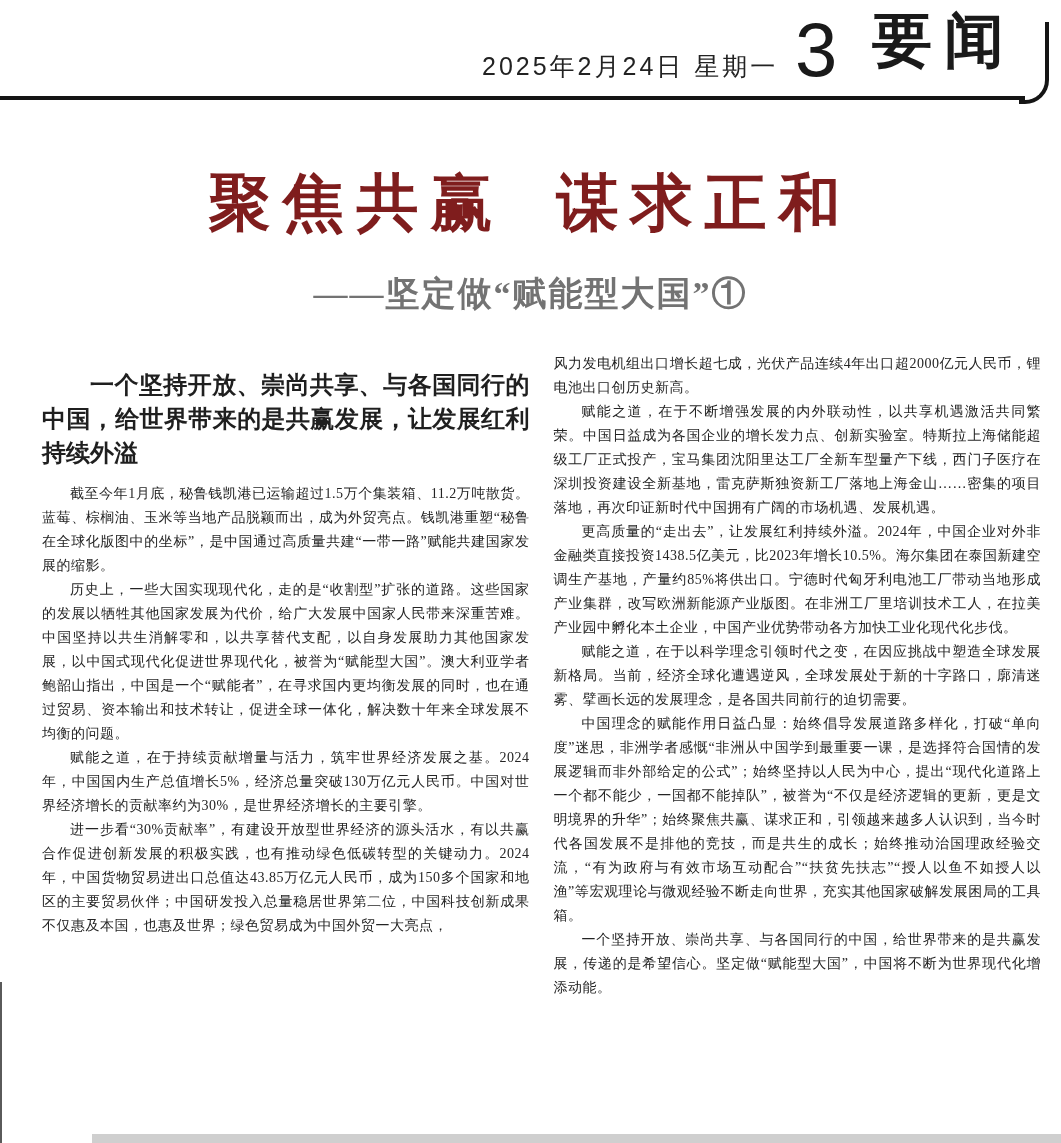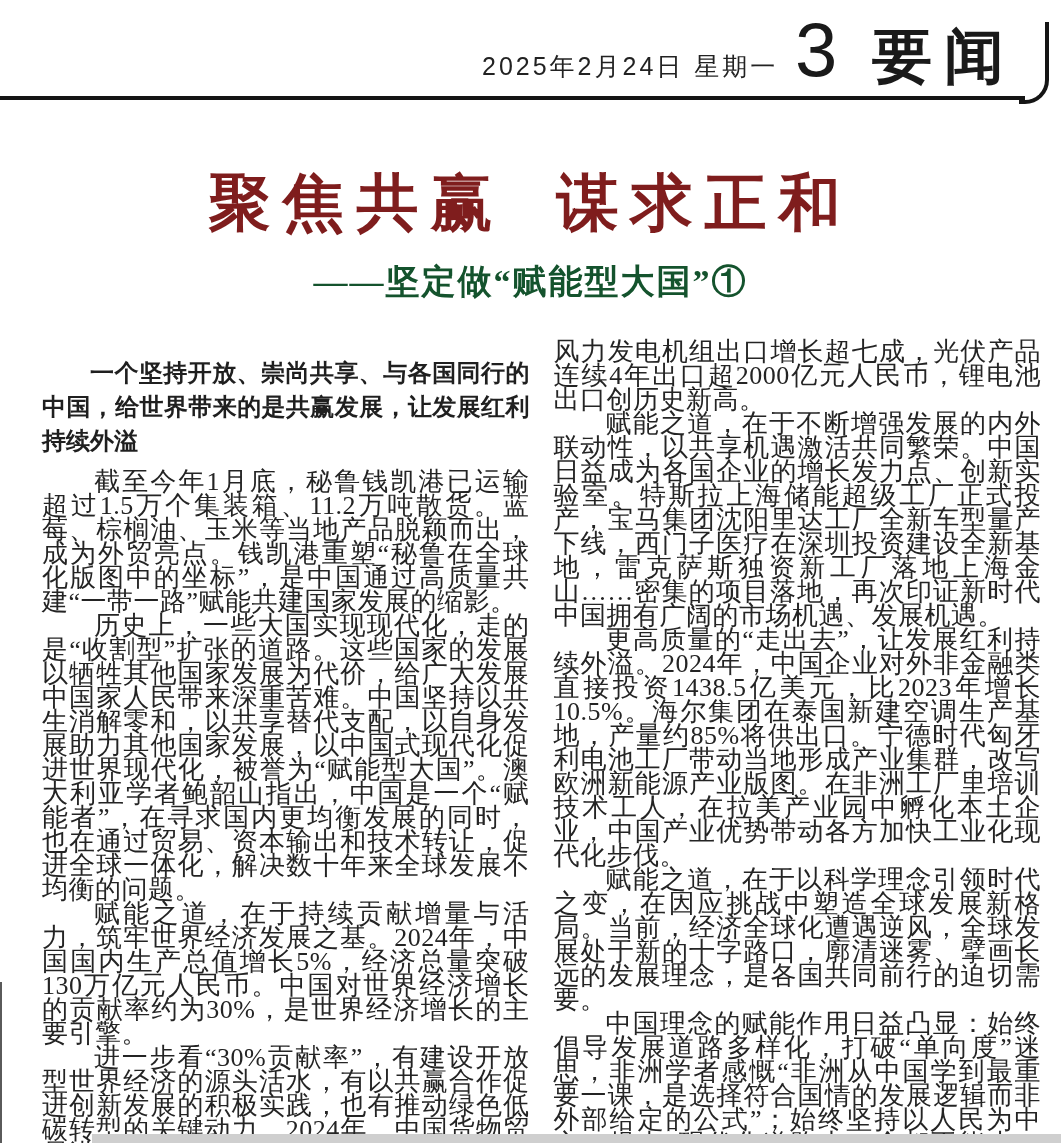--- a/index.html
+++ b/index.html
@@ -19,21 +19,21 @@
     font-family:"Liberation Sans", sans-serif;
     font-size:25px;letter-spacing:3px;color:#222;
     white-space:nowrap;
   }
   .page-num{
     position:absolute;left:795px;top:12px;
     font-family:"Liberation Sans", sans-serif;
     font-size:76px;line-height:76px;color:#1a1a1a;
   }
   .section-name{
-    position:absolute;left:872px;top:26px;
+    position:absolute;left:872px;top:10px;
     font-family:"Liberation Sans", sans-serif;
     font-size:60px;line-height:62px;font-weight:900;
     letter-spacing:12px;color:#1a1a1a;white-space:nowrap;
   }
   .header-rule{
     position:absolute;left:0;right:36px;top:96px;height:4px;
     background:#151515;
   }
   .header-bracket{
     position:absolute;right:12px;top:22px;width:26px;height:78px;
@@ -45,37 +45,37 @@
   
   .headline{margin-top:74px;text-align:center;}
   .main-title{
     margin:0;
     font-size:62px;line-height:68px;font-weight:900;
     letter-spacing:12px;color:#7f1d1d;
     font-family:Liberation Mono, monospace;
   }
   .title-gap{display:inline-block;width:52px;}
   .sub-title{
-    margin:20px 0 0 0;
+    margin:32px 0 0 0;
     font-size:34px;line-height:40px;font-weight:700;
-    letter-spacing:2px;color:#14532d;
+    letter-spacing:2px;color:#737373;
     font-family:"Liberation Serif", serif;
   }
 
   
   .columns{
     display:flex;gap:24px;
     padding:38px 20px 0 42px;
     box-sizing:border-box;
   }
   .col{flex:1 1 0;min-width:0;}
 
   p.body{
     margin:0;
-    font-size:26px;line-height:24px;
+    font-size:14px;line-height:24px;
     text-align:justify;text-justify:inter-ideograph;
     text-indent:2em;
     color:#242424;
     letter-spacing:0.5px;
   }
   p.body.no-indent{text-indent:0;}
 
   .lead{
     margin:16px 0 12px 0;
     font-family:"Liberation Sans", sans-serif;

